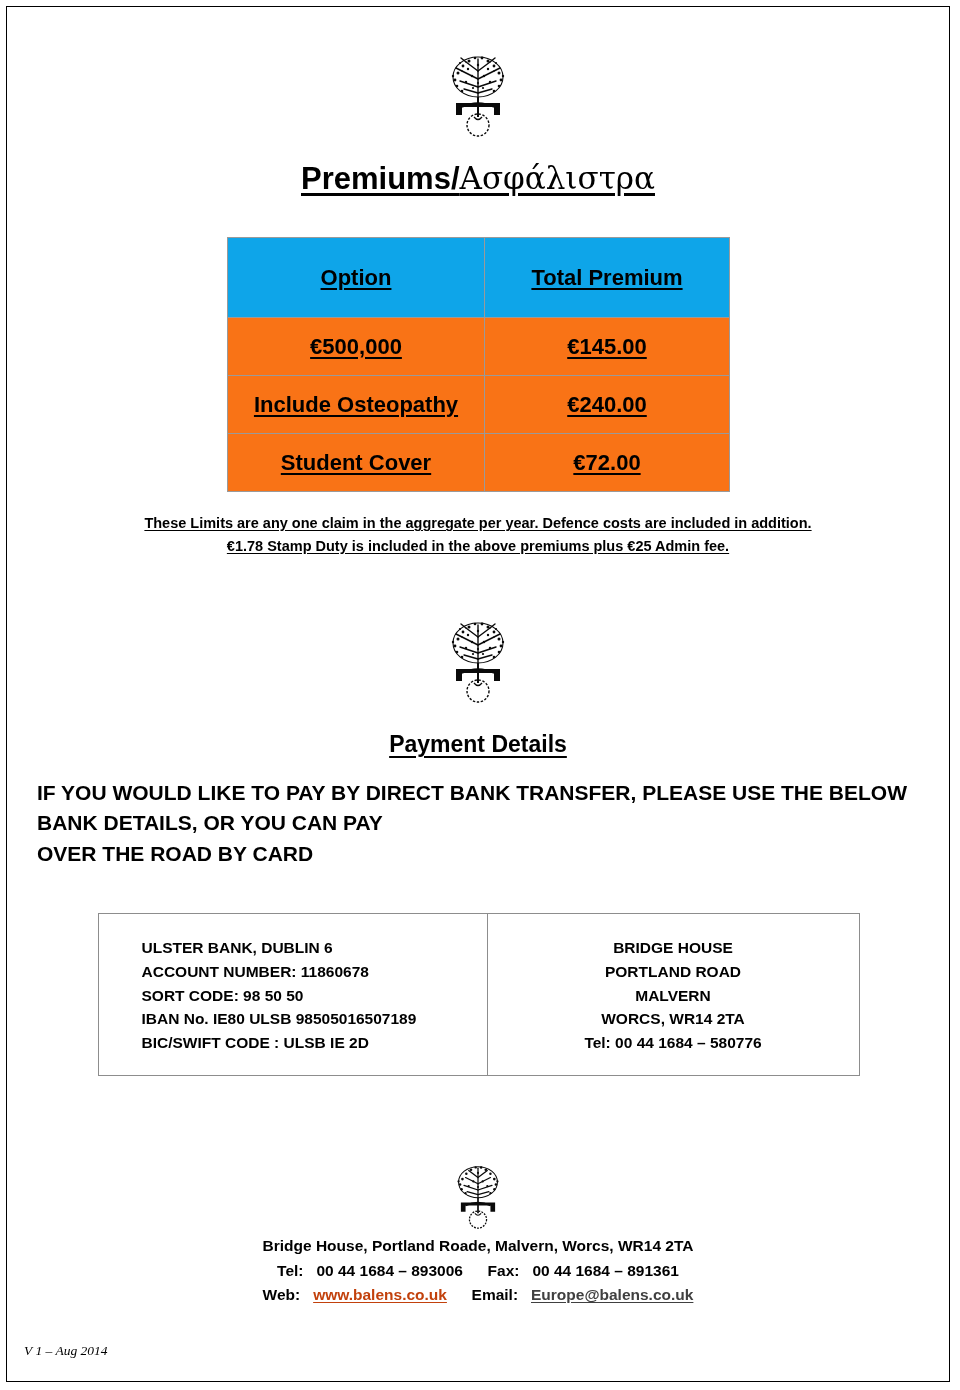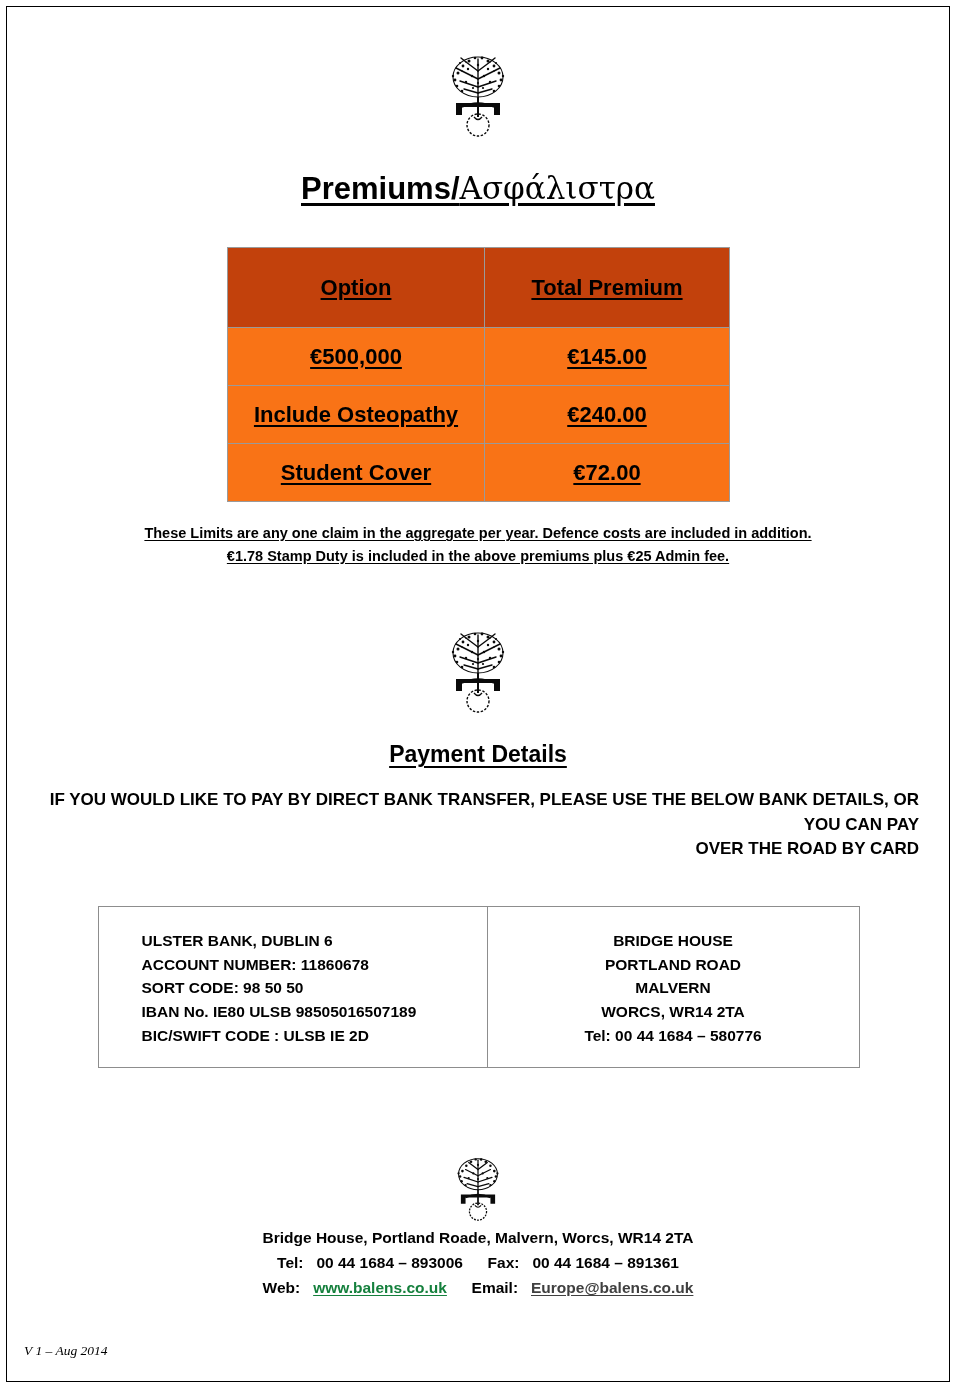--- a/index.html
+++ b/index.html
@@ -32,21 +32,21 @@
   .logo {
     display: block;
     margin: 0 auto;
   }
   .logo-top    { margin-top: 44px; }
   .logo-mid    { margin-top: 60px; }
   .logo-bottom { margin-top: 0; }
 
   
   .doc-title {
-    margin: 12px;
+    margin: 2px;
     padding-top: 18px;
     text-align: center;
     font-size: 31px;
     line-height: 1.1;
     font-weight: 400;
   }
   .doc-title .latin {
     font-family: "Liberation Sans", sans-serif;
     font-weight: bold;
     text-decoration: underline;
@@ -85,21 +85,21 @@
     vertical-align: middle;
     font-size: 22px;
     font-weight: bold;
     padding: 0;
   }
   table.premium td span {
     text-decoration: underline;
     text-underline-offset: 3px;
   }
   table.premium tr.header td {
-    background: #c2410c;
+    background: #0ea5e9;
     height: 79px;
   }
   table.premium tr.body td {
     background: #f97316;
     height: 57px;
   }
   table.premium col.c1 { width: 257px; }
   table.premium col.c2 { width: 245px; }
 
   
@@ -113,22 +113,22 @@
   }
   .note span {
     text-decoration: underline;
     text-underline-offset: 2px;
   }
 
   
   .pay-intro {
     margin: 0;
     padding: 20px 30px 0 30px;
-    text-align: right;
-    font-size: 17px;
+    text-align: left;
+    font-size: 21px;
     font-weight: bold;
     line-height: 1.45;
   }
 
   
   .bank-table-wrap {
     margin: 44px auto 0 auto;
     width: 761px;
   }
   table.bank {
@@ -154,21 +154,21 @@
   .footer-block {
     padding-top: 2px;
     text-align: center;
     font-size: 15.5px;
     font-weight: bold;
     line-height: 1.6;
   }
   .footer-block .company { font-size: 15.5px; }
   .footer-block .gap-s { display:inline-block; width: 16px; }
   .footer-block .link-web {
-    color: #15803d;
+    color: #c2410c;
     text-decoration: underline;
     text-underline-offset: 2px;
   }
   .footer-block .link-mail {
     color: #404040;
     text-decoration: underline;
     text-underline-offset: 2px;
   }
 
   

